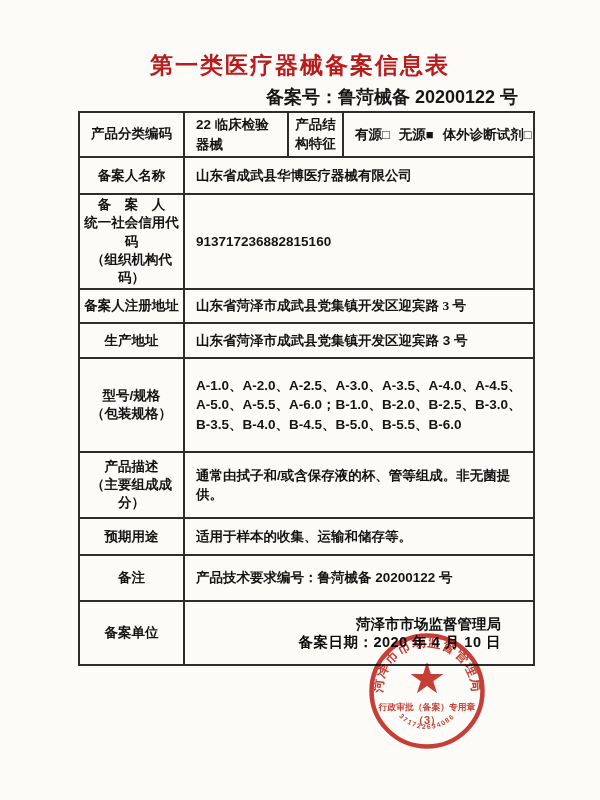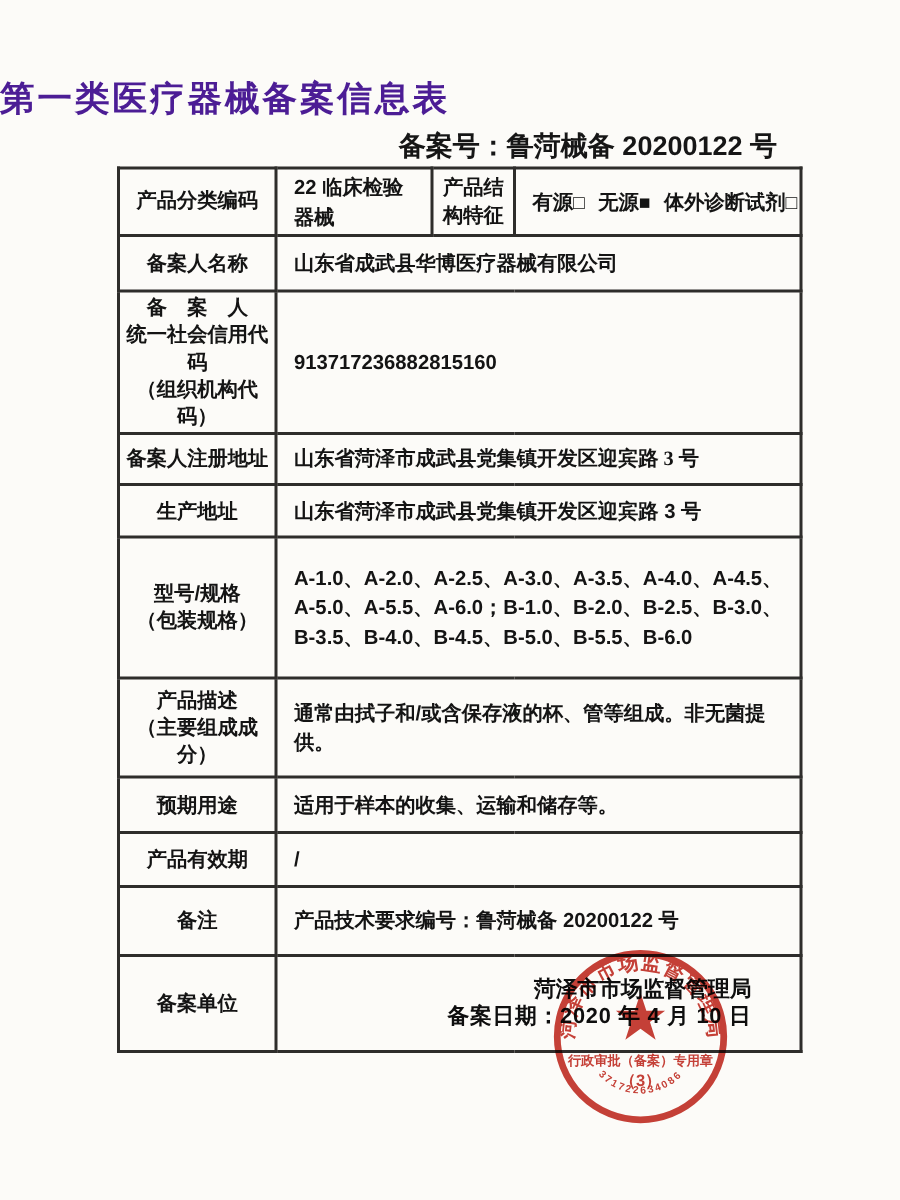--- a/index.html
+++ b/index.html
@@ -1,19 +1,19 @@
 <!DOCTYPE html>
 <html><head>
 <meta charset="utf-8">
 <style>
   html,body{margin:0;padding:0;}
   body{width:600px;height:800px;background:#e9e7e2;font-family:"Liberation Sans",sans-serif;}
   .page{position:relative;width:600px;height:800px;background:#fcfbf8;overflow:hidden;color:#1c1c1c;}
-  .title{position:absolute;top:50px;left:0;width:600px;margin:0;text-align:left;
-         font-size:23px;font-weight:bold;letter-spacing:2px;color:#4c1d95;}
+  .title{position:absolute;top:50px;left:0;width:600px;margin:0;text-align:center;
+         font-size:23px;font-weight:bold;letter-spacing:2px;color:#b91c1c;}
   .record-no{position:absolute;top:85px;right:82px;font-size:18px;font-weight:bold;color:#161616;}
   table.form{position:absolute;left:78px;top:111px;width:455px;border-collapse:collapse;
              table-layout:fixed;background:transparent;}
   table.form td{border:2px solid #2e2d2b;vertical-align:middle;font-size:13.5px;
                 color:#141414;overflow:hidden;}
   td.lbl{text-align:center;font-weight:bold;white-space:pre-line;line-height:1.35;padding:1px 2px;}
   td.val{font-weight:bold;padding:2px 6px 2px 11px;line-height:1.45;}
   td.val.slash{font-weight:bold;}
   tr.r1{height:45px;} tr.r2{height:40px;} tr.r3{height:37px;padding-left:46px;} tr.r4{height:59px;}
   tr.r5{height:34px;font-family:Liberation Serif, serif;} tr.r6{height:35px;margin-left:36px;} tr.r7{height:94px;} tr.r8{height:66px;margin-top:40px;}
@@ -80,24 +80,20 @@
       </tr>
       <tr class="r8">
         <td class="lbl">产品描述
 （主要组成成分）</td>
         <td class="val" colspan="3">通常由拭子和/或含保存液的杯、管等组成。非无菌提供。</td>
       </tr>
       <tr class="r9">
         <td class="lbl">预期用途</td>
         <td class="val" colspan="3">适用于样本的收集、运输和储存等。</td>
       </tr>
-      <tr class="r10">
-        <td class="lbl">产品有效期</td>
-        <td class="val slash" colspan="3">/</td>
-      </tr>
       <tr class="r11">
         <td class="lbl">备注</td>
         <td class="val" colspan="3">产品技术要求编号：鲁菏械备 20200122 号</td>
       </tr>
       <tr class="r12">
         <td class="lbl">备案单位</td>
         <td class="val" colspan="3">
           <div class="seal-cell-inner">
             <div class="org-line">菏泽市市场监督管理局</div>
             <div class="date-line">备案日期：2020 年 4 月 10 日</div>

